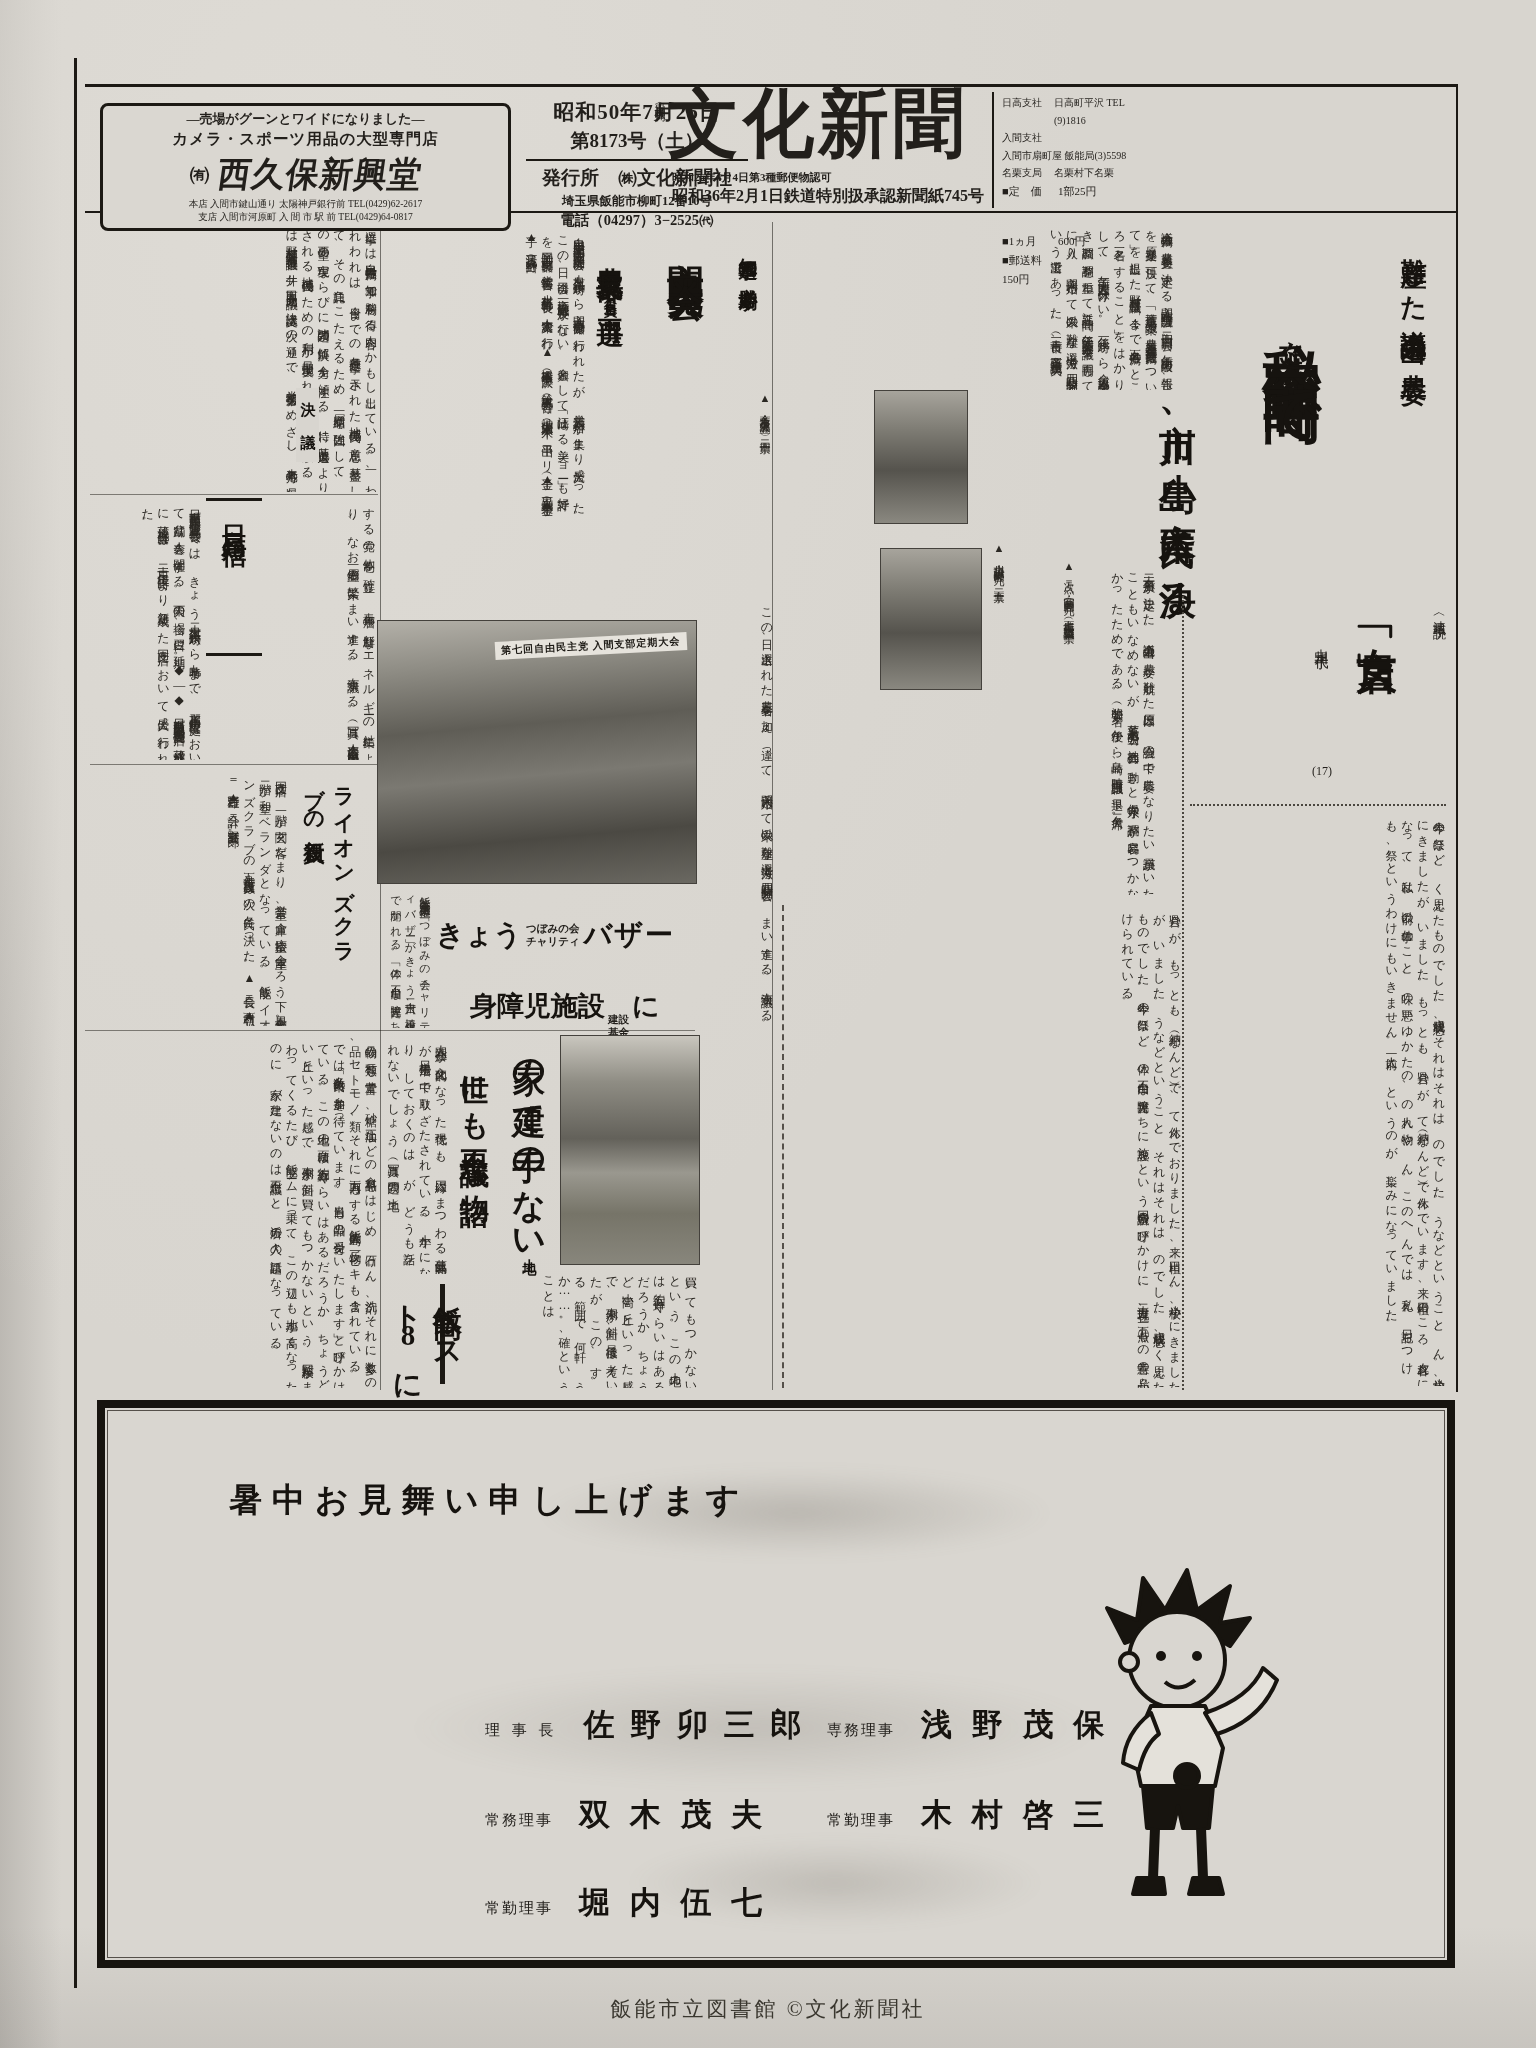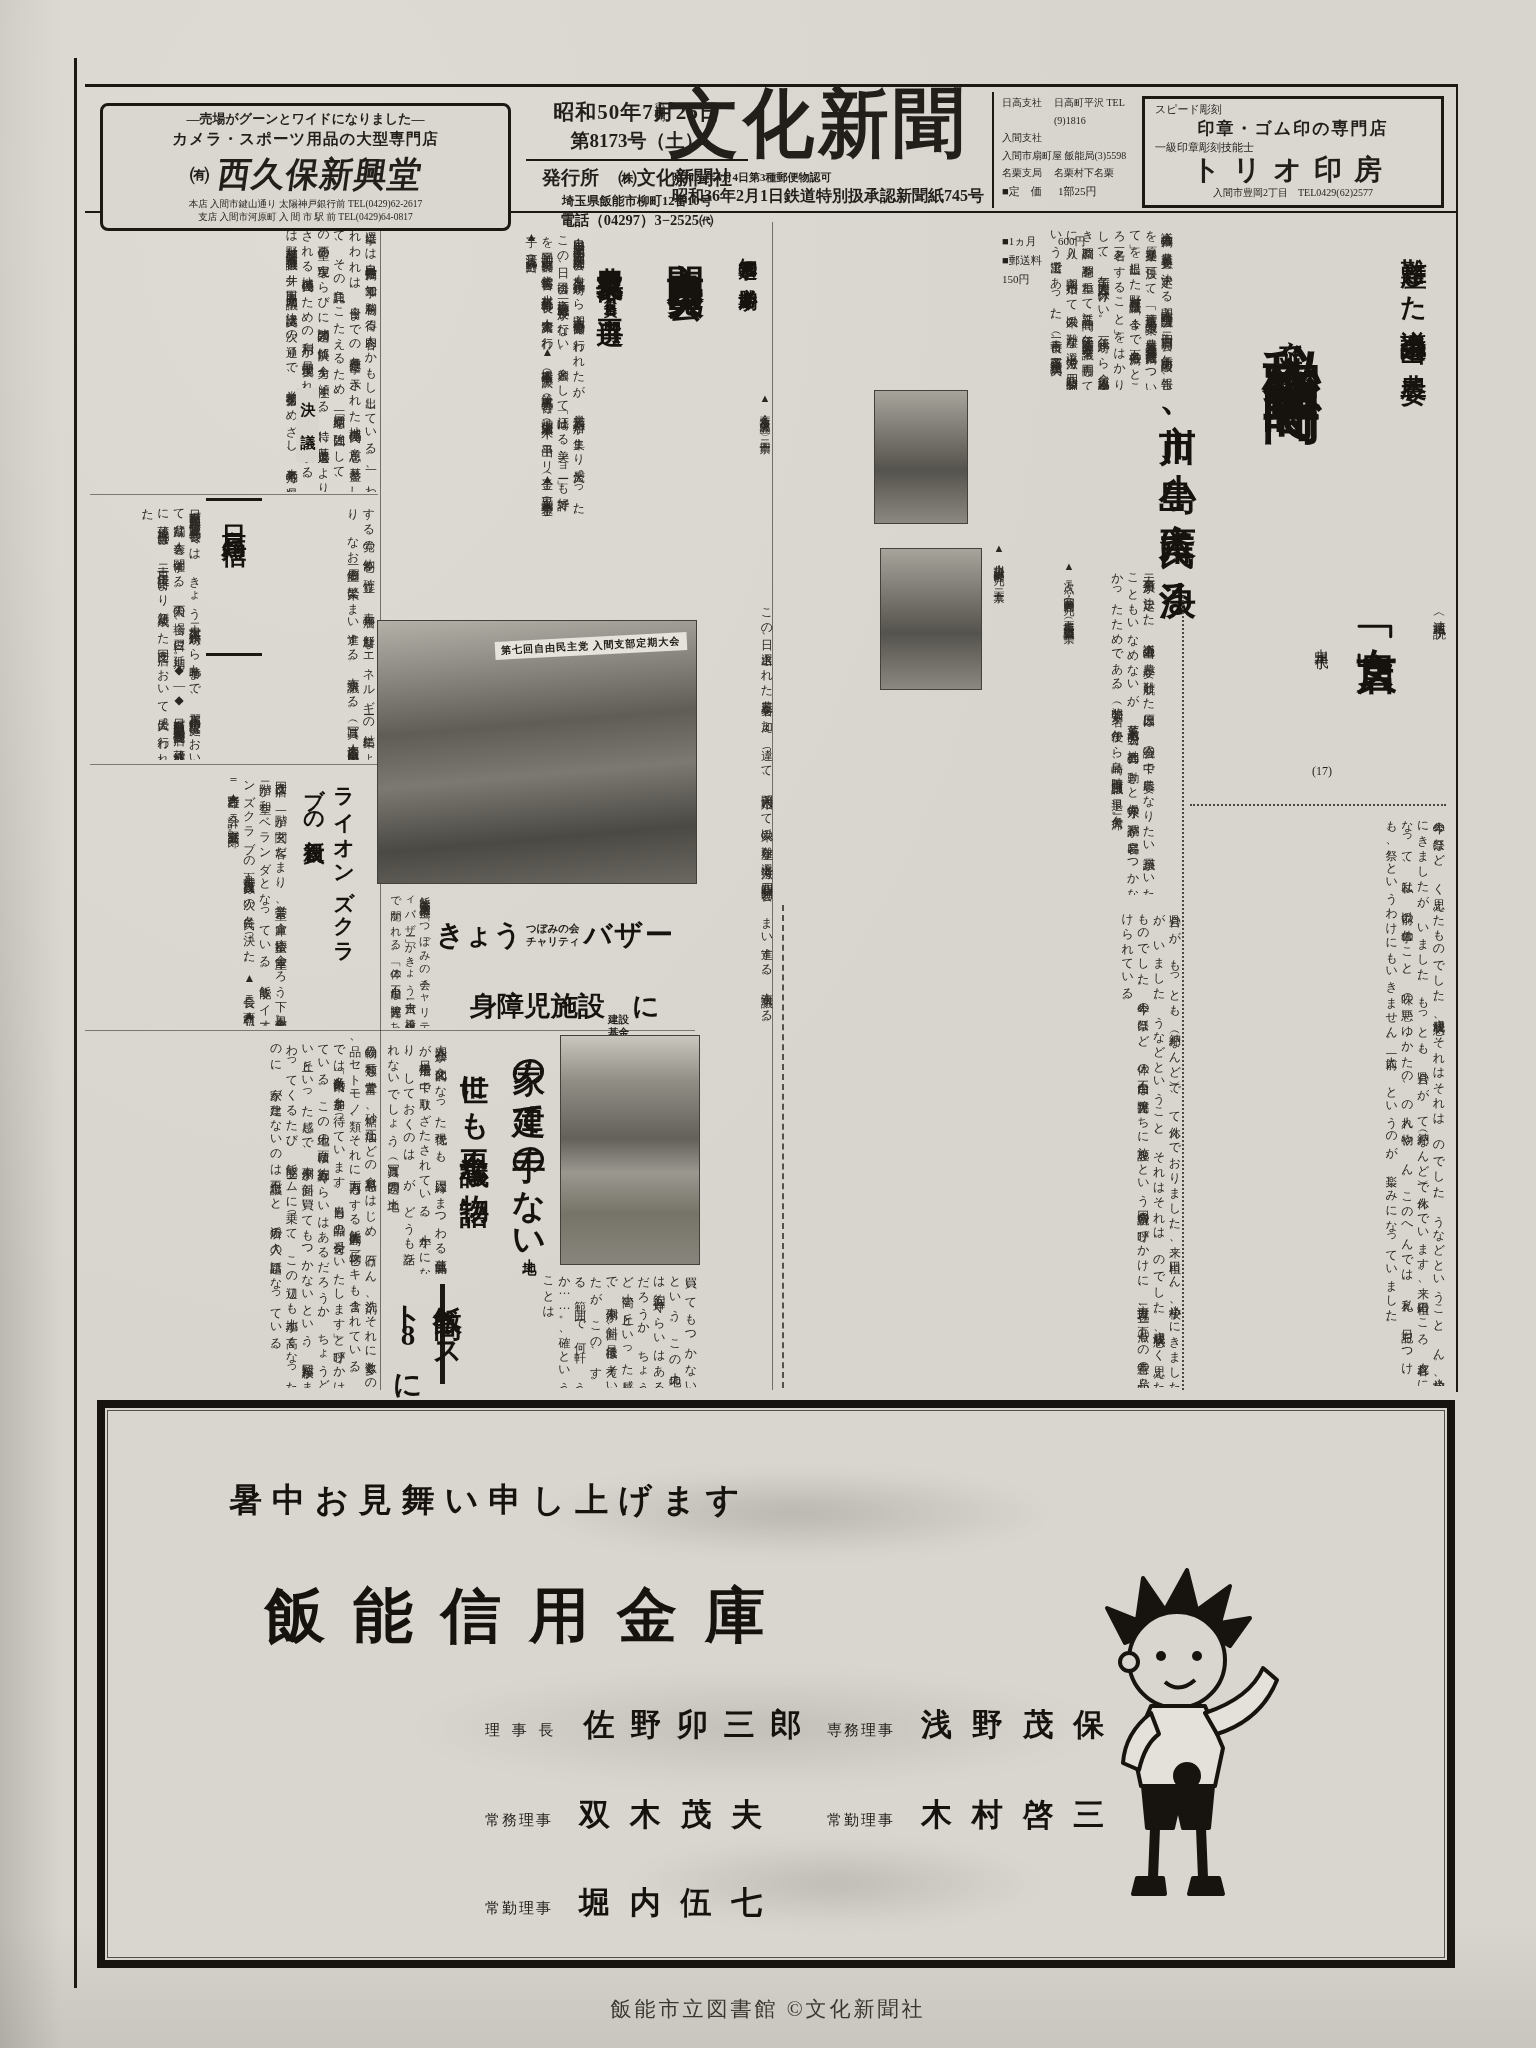--- a/index.html
+++ b/index.html
@@ -88,27 +88,20 @@
     <div style="display:flex;font-size:11px;margin-top:31px;">
         <span style="width:56px;flex:none;">■1ヵ月</span>
         <span>600円</span>
       </div>
     <div style="display:flex;font-size:11px;flex-direction:column;">
         <span style="width:56px;flex:none;">■郵送料</span>
         <span>150円</span>
       </div>
   </div>
 
-  <div class="abs" style="left:1142px;top:96px;width:302px;height:112px;border:3px solid #1c1914;background:#dad7d1;padding:3px 10px;box-sizing:border-box;">
-    <div style="font-size:11px;">スピード彫刻</div>
-    <div style="font-size:17px;font-weight:bold;text-align:center;letter-spacing:2px;">印章・ゴム印の専門店</div>
-    <div style="font-size:11px;">一級印章彫刻技能士</div>
-    <div style="font-size:28px;font-weight:900;text-align:center;letter-spacing:12px;font-family:'Liberation Sans','DejaVu Sans',sans-serif;line-height:1.1;">トリオ印房</div>
-    <div style="font-size:10px;text-align:center;">入間市豊岡2丁目　TEL0429(62)2577</div>
-  </div>
 
   <div class="abs v up hl" style="left:1396px;top:238px;height:350px;font-size:26px;letter-spacing:3px;">難産した議会選出の農委</div>
   <div class="abs v up hl" style="left:1252px;top:300px;height:720px;font-size:58px;letter-spacing:8px;"><span>秘密会</span><span style="font-size:26px;letter-spacing:2px;">延々</span><span>三時間で</span></div>
   <div class="abs v up hl" style="left:1152px;top:395px;height:520px;font-size:37px;letter-spacing:4px;">市川、小島、斉木氏に決る</div>
 
   <div class="abs v up bt" style="left:782px;top:222px;width:392px;height:168px;">議会推薦の農業委員を決定する入間市臨時議会は二十四日開会。午前中諸般の報告、議案四件を原案通り可決して、「推薦第一号議案の農業委員会選任委員推薦について」を提出した野村輝喜議長は「今まで五名推薦のところ三名とすること」をはかり決定して、午前十一時五四分休けい。午後一時から全員協議会を開き調整に調整を重ねて延々三時間、午後三時五四分本会議を再開して投票に入り、入間市始って以来の難産な選出方法で四時四分閉会という選出であった。（三吉市長、斉藤三平議員病欠）</div>
   <div class="abs v up bt" style="left:700px;top:600px;width:74px;height:788px;">この日、選出された農委三名を加え、違って、入間市始って以来の難座な選出方法で四時四分閉会と、まい進する。右決議する。</div>
 
   <div class="abs photo port" style="left:874px;top:390px;width:92px;height:132px;"></div>
   <div class="abs oval" style="left:982px;top:386px;width:100px;height:140px;"></div>
@@ -182,21 +175,20 @@
   </div>
   <div class="abs v up bt" style="left:90px;top:772px;width:198px;height:254px;">同支店は、一階が玄関、客だまり、営業室、倉庫、応接室、金庫室、ろう下、男女化粧室。二階が和室、ベランダとなっている。飯能ライオンズクラブの五十年度新役員は次の各氏に決った。▲会長＝西村弘▲幹事＝吉野雄三▲会計＝高野繁三郎。</div>
   <div class="abs v up bt" style="left:90px;top:1036px;width:288px;height:352px;">品物の種類も豊富で、砂糖、正油などの食料品をはじめ、石けん、洗剤、それに数多くの衣料品、セトモノ類、それに五万円もする飯能大島の反物一ピキも含まれている。青年会議所では「多数市民の参加を待っています。当日も出品の受付をいたします」と呼びかけている。この土地の面積は約五百坪ぐらいはあるだろうか、ちょうど小高い丘といった感じで、東側が斜面、買いてもつかないという。回覧板がまわってくるたび、飯能ブームに乗って、この辺りも土地が高くなったのに、家が建たないのは不思議だと、近所の人々の話題になっている。</div>
 
   <div class="abs" style="left:97px;top:1400px;width:1342px;height:552px;border:8px solid #17140f;box-shadow:inset 0 0 0 2px #d8d5cf, inset 0 0 0 3px #55504a;background:#d9d6d0;">
     <div class="abs ghost" style="left:430px;top:60px;width:520px;height:90px;background:radial-gradient(ellipse, rgba(105,100,92,.55), rgba(0,0,0,0) 70%);"></div>
     <div class="abs ghost" style="left:300px;top:260px;width:700px;height:120px;background:radial-gradient(ellipse, rgba(105,100,92,.4), rgba(0,0,0,0) 70%);"></div>
     <div class="abs ghost" style="left:520px;top:430px;width:420px;height:90px;background:radial-gradient(ellipse, rgba(105,100,92,.45), rgba(0,0,0,0) 70%);"></div>
 
     <div class="abs hl" style="left:124px;top:70px;font-size:33px;letter-spacing:10px;">暑中お見舞い申し上げます</div>
-    <div class="abs hl" style="left:160px;top:168px;font-size:60px;letter-spacing:28px;">飯能信用金庫</div>
 
     <div class="abs" style="left:380px;top:296px;display:flex;align-items:baseline;gap:26px;">
       <span style="font-size:15px;letter-spacing:4px;">理 事 長</span>
       <span class="hl" style="font-size:31px;letter-spacing:4px;">佐 野 卯 三 郎</span>
     </div>
     <div class="abs" style="left:722px;top:296px;display:flex;align-items:baseline;gap:26px;">
       <span style="font-size:15px;letter-spacing:2px;">専務理事</span>
       <span class="hl" style="font-size:31px;letter-spacing:6px;">浅 野 茂 保</span>
     </div>
     <div class="abs" style="left:380px;top:386px;display:flex;align-items:baseline;gap:26px;">

